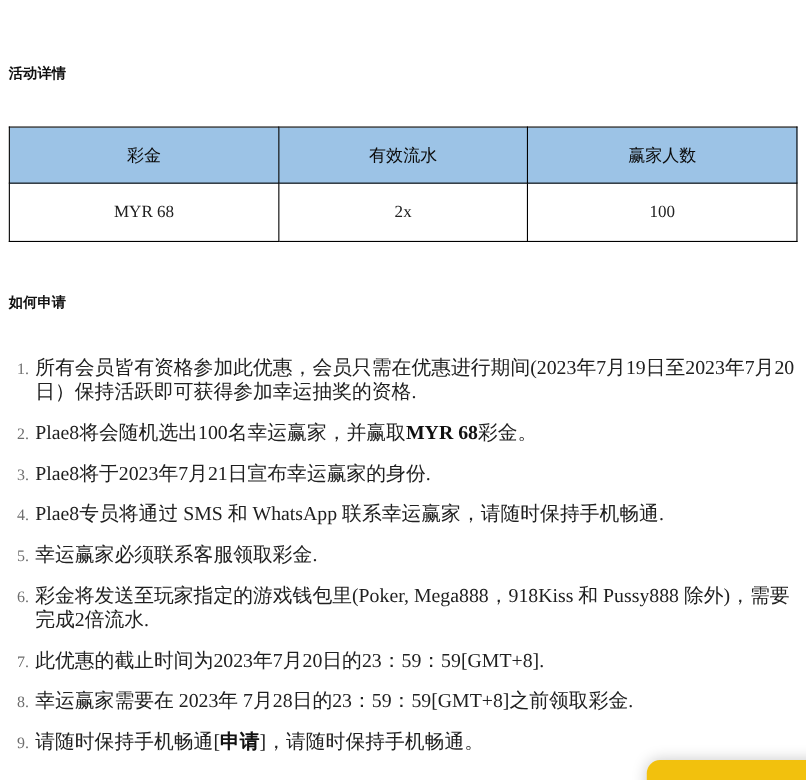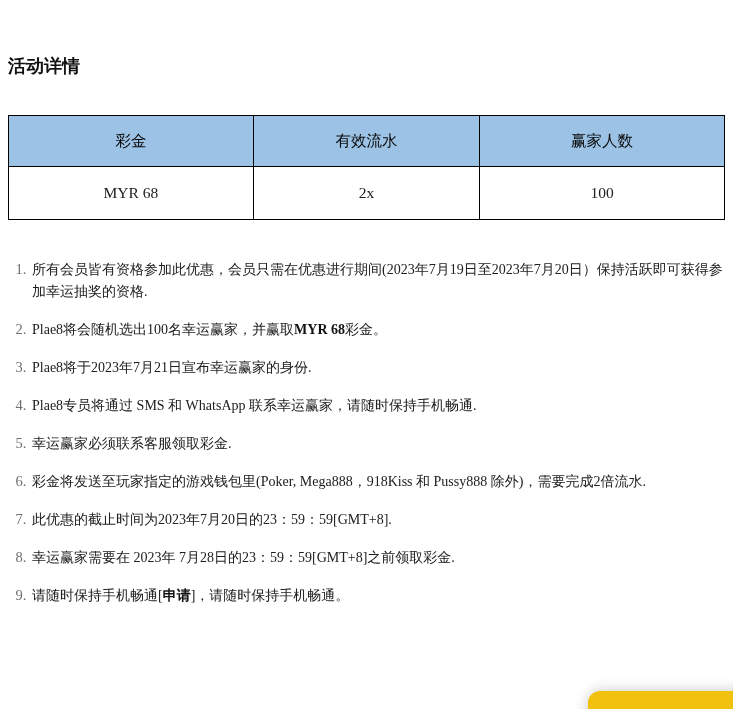--- a/index.html
+++ b/index.html
@@ -20,21 +20,21 @@
   }
   .period {
     margin: 0;
     font-size: 15.5px;
     line-height: 21px;
     letter-spacing: 0.2px;
     white-space: nowrap;
   }
   .section-heading {
     margin: 44px 0 0 0;
-    font-size: 18px;
+    font-size: 13px;
     line-height: 21px;
     font-weight: bold;
     color: #111111;
   }
   table.promo-table {
     margin-top: 38px;
     width: 717px;
     border-collapse: collapse;
     table-layout: fixed;
   }
@@ -55,21 +55,21 @@
     height: 50px;
     font-weight: normal;
   }
   col.c1 { width: 34.2%; }
   col.c2 { width: 31.6%; }
   col.c3 { width: 34.2%; }
 
   ol.steps {
     margin: 38px 0 0 0;
     padding: 0 0 0 22px;
-    font-size: 14px;
+    font-size: 18px;
     line-height: 22px;
     width: 700px;
     font-family: Liberation Serif, serif;
   }
   ol.steps li {
     margin: 0 0 15px 0;
     padding-left: 2px;
     color: #202020;
   }
   ol.steps li::marker {
@@ -116,20 +116,21 @@
     </thead>
     <tbody>
       <tr>
         <td>MYR 68</td>
         <td>2x</td>
         <td>100</td>
       </tr>
     </tbody>
   </table>
 
+  <h3 class="section-heading">如何申请</h3>
 
   <ol class="steps">
     <li><span>所有会员皆有资格参加此优惠，会员只需在优惠进行期间(2023年7月19日至2023年7月20日）保持活跃即可获得参加幸运抽奖的资格.</span></li>
     <li><span>Plae8将会随机选出100名幸运赢家，并赢取</span><b>MYR 68</b><span>彩金。</span></li>
     <li><span>Plae8将于2023年7月21日宣布幸运赢家的身份.</span></li>
     <li><span>Plae8专员将通过 SMS 和 WhatsApp 联系幸运赢家，请随时保持手机畅通.</span></li>
     <li><span>幸运赢家必须联系客服领取彩金.</span></li>
     <li><span>彩金将发送至玩家指定的游戏钱包里(Poker, Mega888，918Kiss 和 Pussy888  除外)，需要完成2倍流水.</span></li>
     <li><span>此优惠的截止时间为2023年7月20日的23：59：59[GMT+8].</span></li>
     <li><span>幸运赢家需要在 2023年 7月28日的23：59：59[GMT+8]之前领取彩金.</span></li>

